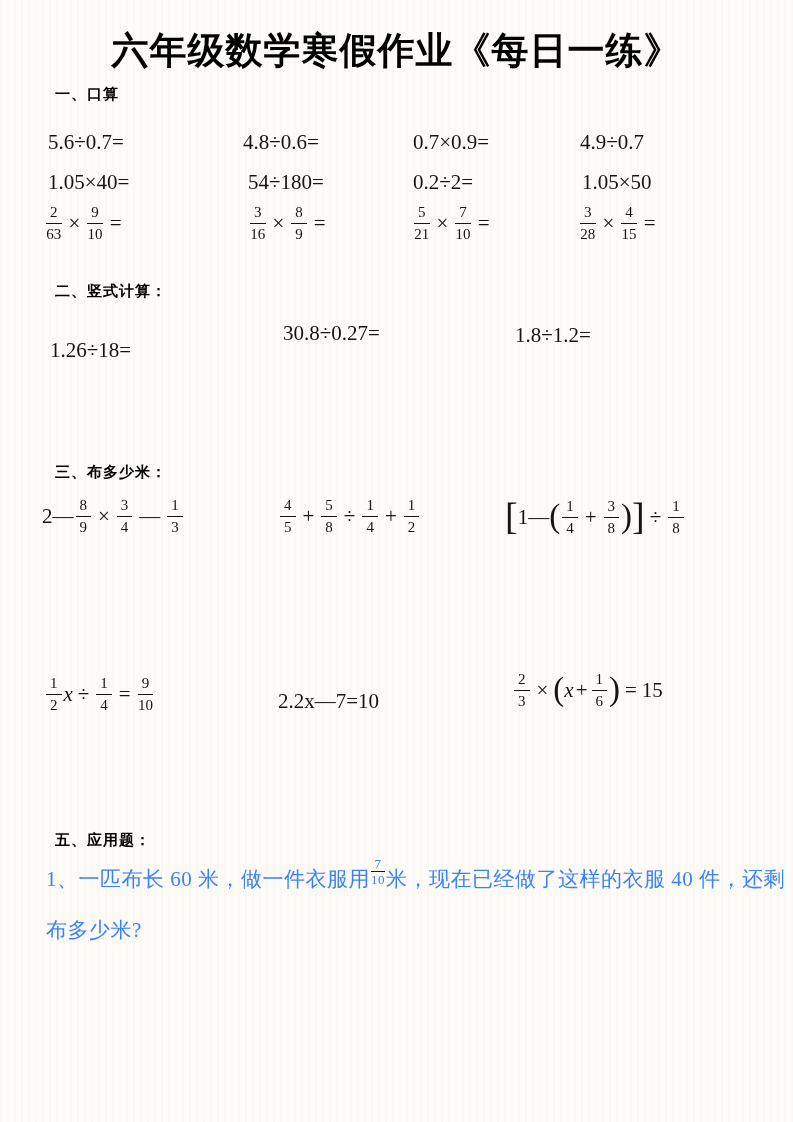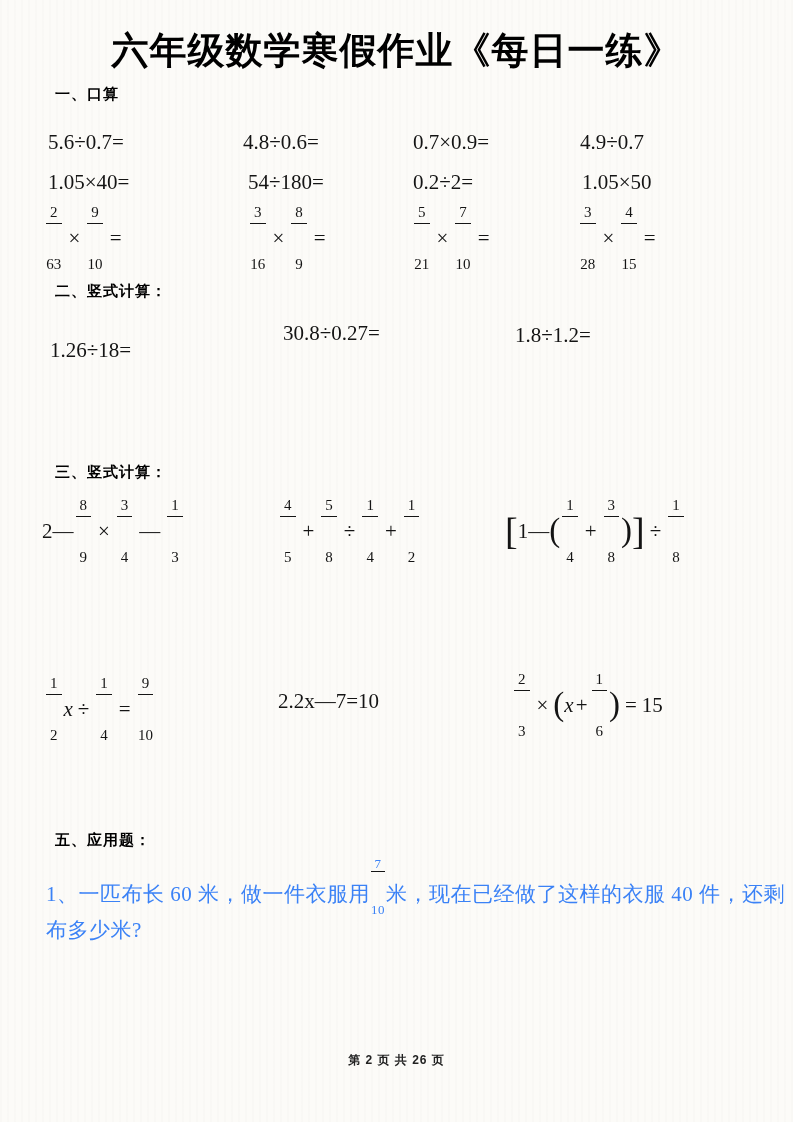--- a/index.html
+++ b/index.html
@@ -26,21 +26,21 @@
   }
   .math-line{
     position:absolute;
     font-size:21px;color:#141414;white-space:nowrap;
   }
   .t,.op{display:inline-block;vertical-align:middle;position:relative;top:-2px;}
   .op{margin:0 5px;}
   .var{font-style:italic;}
   .frac{display:inline-block;vertical-align:middle;text-align:center;line-height:1;margin:0 2px;position:relative;top:-2px;}
   .frac .fnum{display:block;font-size:15px;padding:0 4px 3px;border-bottom:1.6px solid #151515;}
-  .frac .fden{display:block;font-size:15px;padding-top:3px;margin-top:30px;}
+  .frac .fden{display:block;font-size:15px;padding-top:3px;}
   .frac.small{top:-7px;margin:0 1px;}
   .frac.small .fnum{font-size:13px;padding:0 2px 1px;border-bottom:1.2px solid #151515;}
   .frac.small .fden{font-size:13px;padding-top:1px;}
   .br-sq{display:inline-block;vertical-align:middle;position:relative;top:-3px;font-size:38px;font-weight:300;line-height:1;}
   .br-rd{display:inline-block;vertical-align:middle;position:relative;top:-3px;font-size:33px;font-weight:300;line-height:1;}
   .word-line{
     position:absolute;font-size:21px;color:#3b82f6;white-space:nowrap;letter-spacing:0.5px;
   }
   .footer{
     position:absolute;left:0;top:1052px;width:100%;text-align:center;
@@ -78,21 +78,21 @@
   </div>
   <div class="math-line" style="left:578px;top:207px">
     <span class="frac"><span class="fnum">3</span><span class="fden">28</span></span><span class="op">×</span><span class="frac"><span class="fnum">4</span><span class="fden">15</span></span><span class="op">=</span>
   </div>
 
   <div class="sec-header" style="left:55px;top:282px">二、竖式计算：</div>
   <div class="math-line" style="left:50px;top:338px">1.26÷18=</div>
   <div class="math-line" style="left:283px;top:321px">30.8÷0.27=</div>
   <div class="math-line" style="left:515px;top:323px">1.8÷1.2=</div>
 
-  <div class="sec-header" style="left:55px;top:463px">三、竖式计算：</div>
+  <div class="sec-header" style="left:55px;top:463px">三、布多少米：</div>
 
   <div class="math-line" style="left:42px;top:500px">
     <span class="t">2—</span><span class="frac"><span class="fnum">8</span><span class="fden">9</span></span><span class="op">×</span><span class="frac"><span class="fnum">3</span><span class="fden">4</span></span><span class="op">—</span><span class="frac"><span class="fnum">1</span><span class="fden">3</span></span>
   </div>
 
   <div class="math-line" style="left:278px;top:500px">
     <span class="frac"><span class="fnum">4</span><span class="fden">5</span></span><span class="op">+</span><span class="frac"><span class="fnum">5</span><span class="fden">8</span></span><span class="op">÷</span><span class="frac"><span class="fnum">1</span><span class="fden">4</span></span><span class="op">+</span><span class="frac"><span class="fnum">1</span><span class="fden">2</span></span>
   </div>
 
   <div class="math-line" style="left:505px;top:500px">
@@ -110,15 +110,14 @@
     <span class="frac"><span class="fnum">2</span><span class="fden">3</span></span><span class="op">×</span><span class="br-rd">(</span><span class="t var">x</span><span class="op" style="margin:0 2px">+</span><span class="frac"><span class="fnum">1</span><span class="fden">6</span></span><span class="br-rd">)</span><span class="op">=</span><span class="t">15</span>
   </div>
 
   <div class="sec-header" style="left:55px;top:831px">五、应用题：</div>
 
   <div class="word-line" style="left:46px;top:864px">
     <span class="t" style="top:0">1、一匹布长 60 米，做一件衣服用</span><span class="frac small"><span class="fnum">7</span><span class="fden">10</span></span><span class="t" style="top:0">米，现在已经做了这样的衣服 40 件，还剩</span>
   </div>
   <div class="word-line" style="left:46px;top:916px">布多少米?</div>
 
-  <div class="footer">第 2 页 共 26 页</div>
 
 </div>
 
 </body></html>

